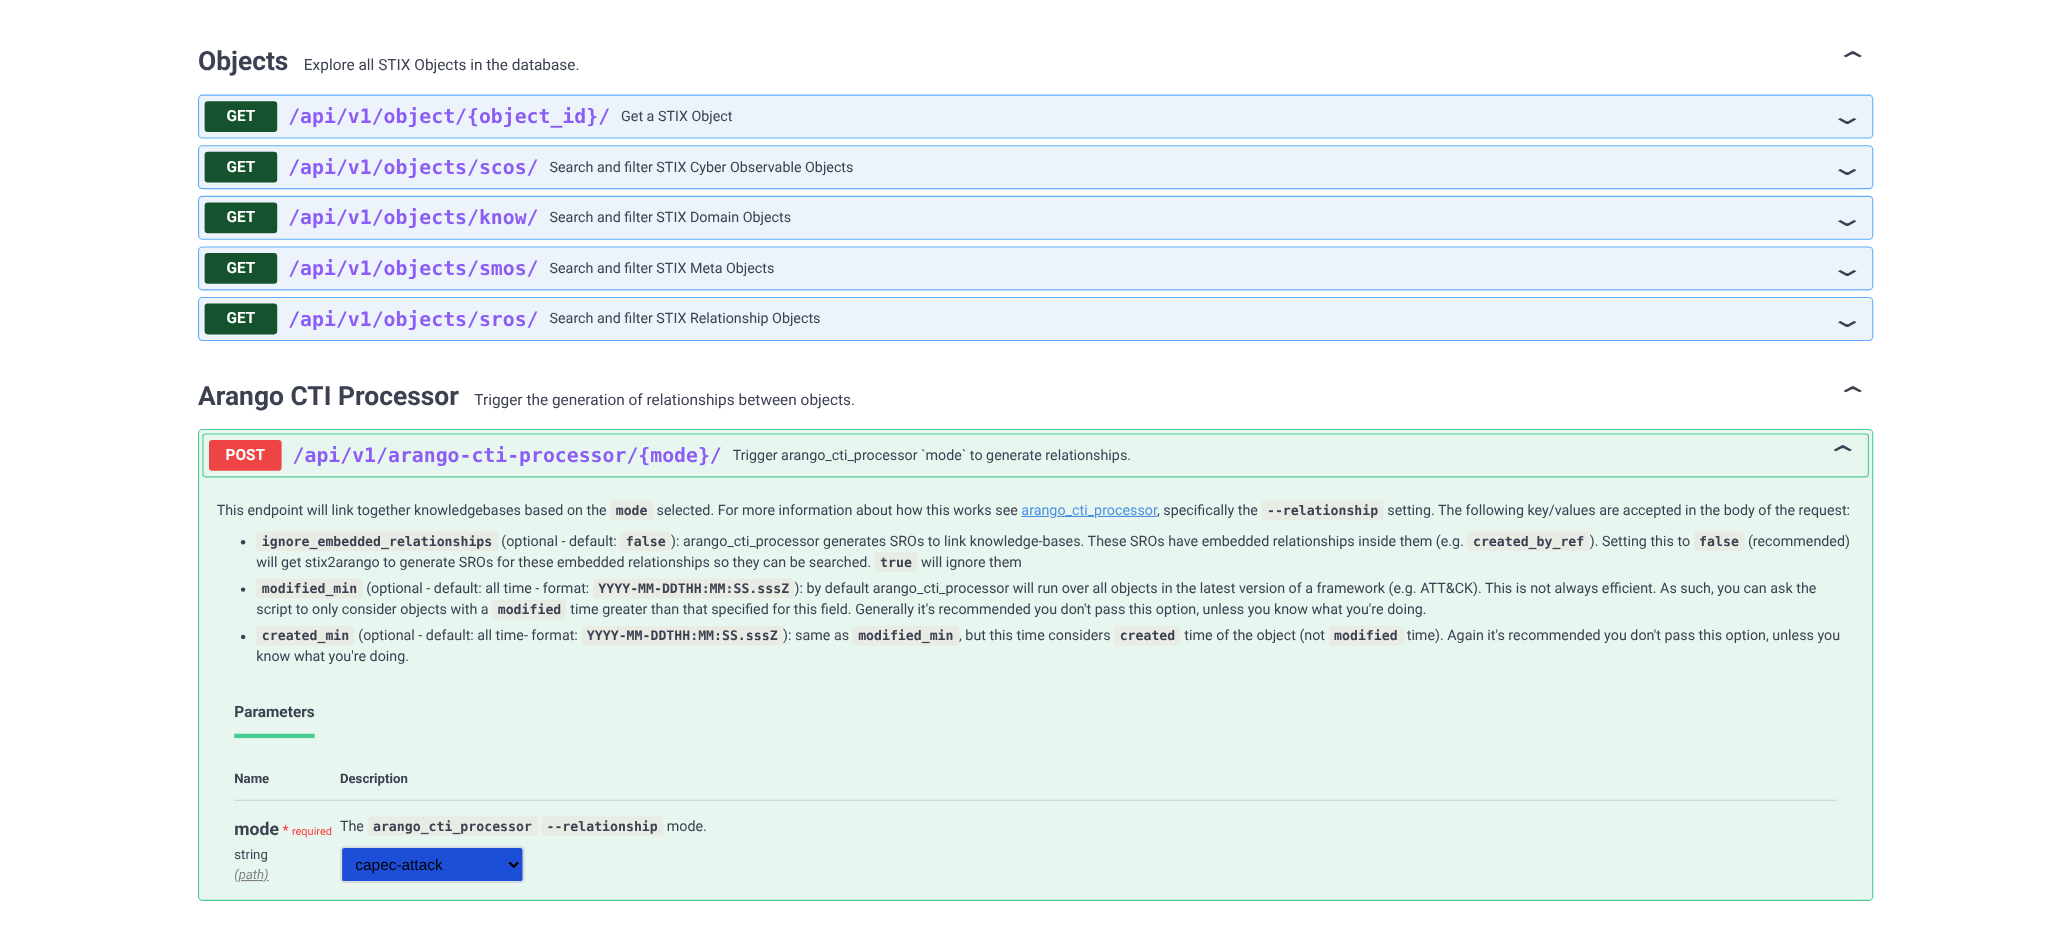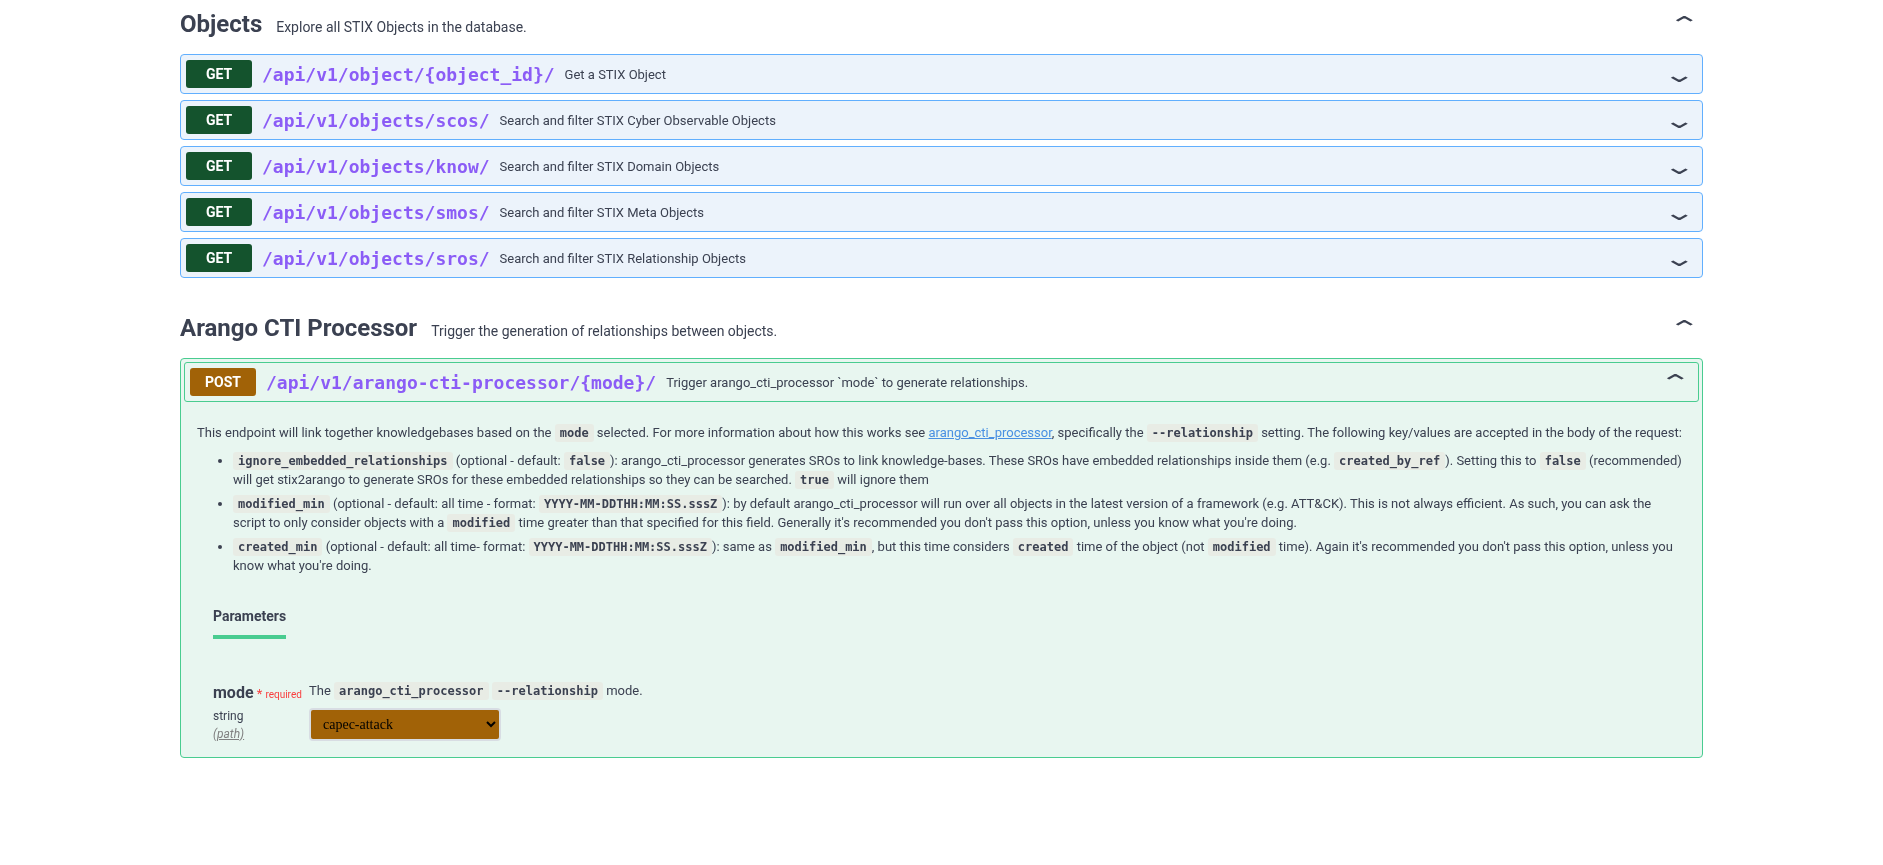--- a/index.html
+++ b/index.html
@@ -10,20 +10,21 @@
   font-size: 14px;
   color: #3b4151;
 }
 .section-header {
   display: flex;
   align-items: baseline;
   gap: 14px;
   padding: 10px 0;
   cursor: pointer;
   position: relative;
+  margin-top: 32px;
 }
 .section-header h2 {
   font-size: 24px;
   font-weight: 700;
   color: #3b4151;
 }
 .section-header .section-desc {
   font-size: 14px;
   color: #3b4151;
 }
@@ -54,21 +55,21 @@
   display: inline-block;
   min-width: 66px;
   text-align: center;
   font-size: 14px;
   font-weight: 700;
   color: #fff;
   padding: 6px 0;
   border-radius: 3px;
 }
 .method-get { background: #14532d; }
-.method-post { background: #a16207; }
+.method-post { background: #ef4444; }
 
 .opblock-post {
   border: 1px solid #49cc90;
   background: #e8f6f0;
 }
 .opblock-post.expanded .opblock-summary {
   border: 1px solid #49cc90;
   border-radius: 3px;
   margin: 3px;
 }
@@ -156,27 +157,26 @@
 }
 .param-row .col-name { width: 96px; }
 .param-name { font-size: 16px; font-weight: 700; }
 .param-required { color: #f93e3e; font-size: 10px; padding-left: 3px; }
 .param-star { color: #f93e3e; }
 .param-type { font-size: 12px; font-weight: 400; margin-top: 2px; }
 .param-in { font-size: 12px; color: #808080; font-style: italic; text-decoration: underline; }
 .param-desc-cell { flex: 1; }
 .param-desc-text { margin-bottom: 8px; }
 select.param-select {
-  width: 192px;
+  width: 168px;
   padding: 6px 8px;
   border: 2px solid #d8dde3;
   border-radius: 4px;
-  background: #a16207;
-  font-size: 14px;
-  font-family: Liberation Serif, serif;
+  background: #1d4ed8;
+  font-size: 14px;
 }
 </style>
 </head>
 <body>
 
 <div class="section-header">
   <h2>Objects</h2>
   <span class="section-desc">Explore all STIX Objects in the database.</span>
   <span class="section-chevron chev-up"></span>
 </div>
@@ -255,20 +255,24 @@
         <code class="inline">created_min</code><span> (optional - default: all time- format: </span><code class="inline">YYYY-MM-DDTHH:MM:SS.sssZ</code><span>): same as </span><code class="inline">modified_min</code><span>, but this time considers </span><code class="inline">created</code><span> time of the object (not </span><code class="inline">modified</code><span> time). Again it's recommended you don't pass this option, unless you know what you're doing.</span>
       </li>
     </ul>
 
     <div class="param-section">
       <div class="param-tabs">
         <span class="param-tab">Parameters</span>
       </div>
 
       <div class="param-table">
+        <div class="param-head">
+          <div class="col-name">Name</div>
+          <div>Description</div>
+        </div>
         <div class="param-row">
           <div class="col-name">
             <div>
               <span class="param-name">mode</span><span class="param-star">&nbsp;*</span><span class="param-required">required</span>
             </div>
             <div class="param-type">string</div>
             <div class="param-in">(path)</div>
           </div>
           <div class="param-desc-cell">
             <div class="param-desc-text">

